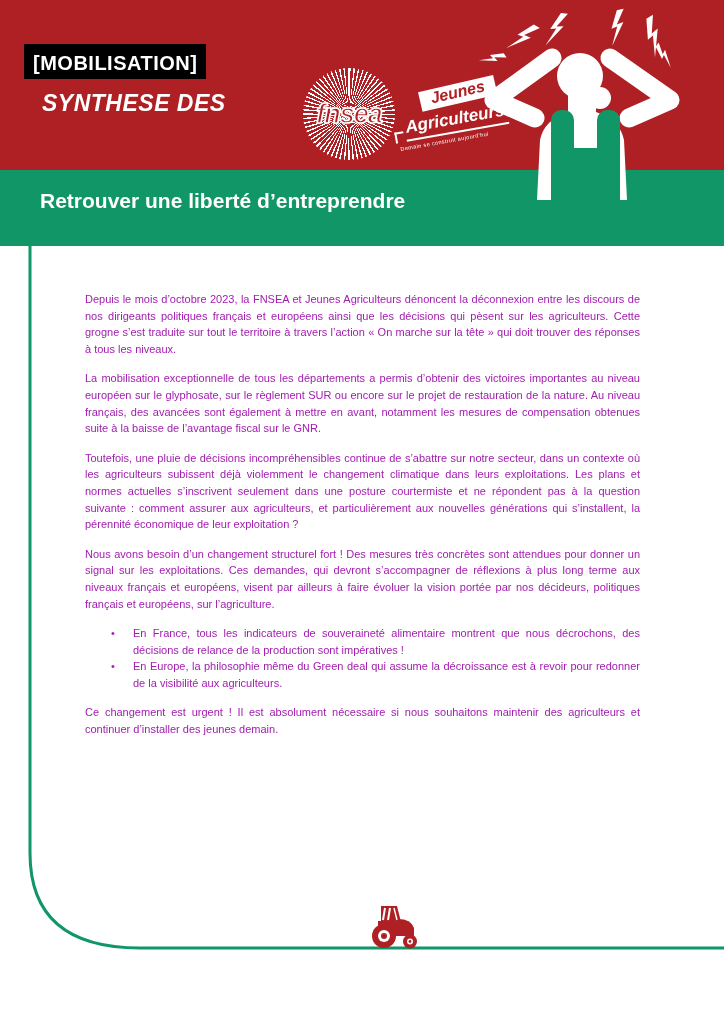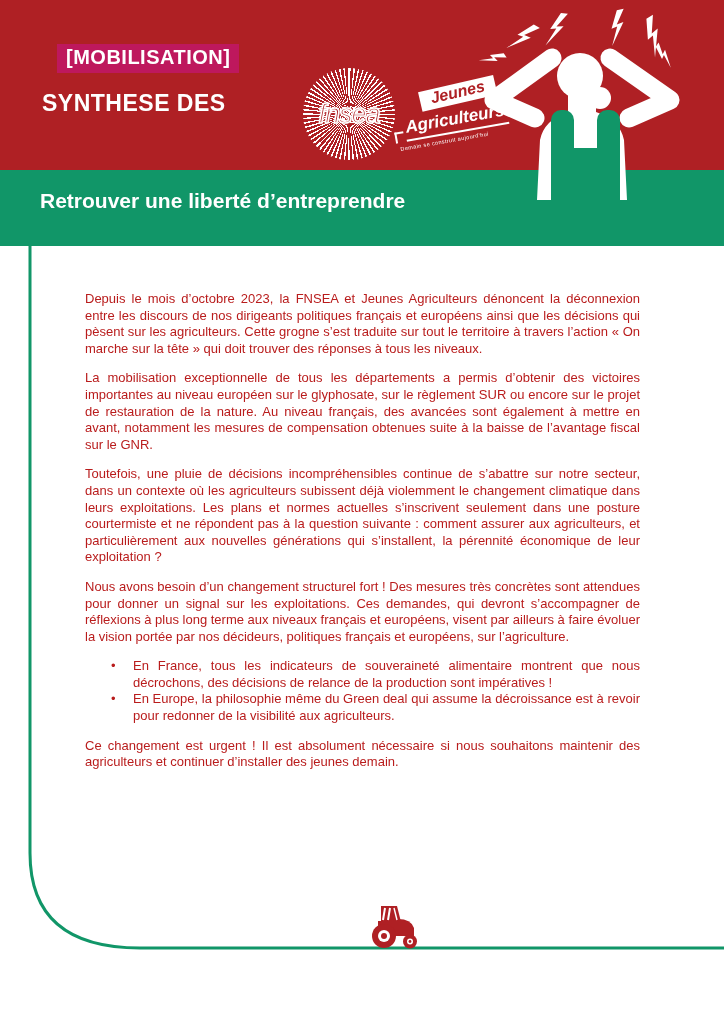--- a/index.html
+++ b/index.html
@@ -4,35 +4,35 @@
 <style>
   html,body{margin:0;padding:0;background:#e8e8e8;}
   .page{
     position:relative;width:724px;height:1024px;background:#ffffff;
     overflow:hidden;font-family:"Liberation Sans",sans-serif;
     margin:0 auto;
   }
   
   .header-red{position:absolute;left:0;top:0;width:724px;height:170px;background:#AF2024;}
   .mob-tag{
-    position:absolute;left:57px;top:44px;background:#be185d;color:#fff;
-    font-weight:bold;font-size:20px;letter-spacing:.5px;padding:2px 9px 4px 9px;
+    position:absolute;left:24px;top:44px;background:#000000;color:#fff;
+    font-weight:bold;font-size:20px;letter-spacing:.5px;padding:8px 9px 4px 9px;
   }
   .main-title{
     position:absolute;left:42px;top:90px;color:#fff;font-weight:bold;
-    font-size:23px;line-height:27px;letter-spacing:.5px;
+    font-size:23px;line-height:27px;letter-spacing:.5px;font-style:italic;
   }
   
   .fnsea{
     position:absolute;left:303px;top:68px;width:92px;height:92px;border-radius:50%;
     background:repeating-conic-gradient(#ffffff 0deg 2deg, rgba(255,255,255,0) 2deg 5.6deg);
     display:flex;align-items:center;justify-content:center;
   }
   .fnsea-text{
-    font-weight:normal;font-style:italic;font-size:27px;color:#AF2024;
+    font-weight:bold;font-style:italic;font-size:27px;color:#AF2024;
     -webkit-text-stroke:1.5px #fff;
     text-shadow:0 0 2px #fff,0 0 2px #fff;
     letter-spacing:-1px;
   }
   
   .ja{position:absolute;left:392px;top:84px;width:126px;transform:rotate(-8deg);}
   .ja-jeunes{
     display:inline-block;background:#fff;color:#AF2024;font-weight:bold;font-style:italic;
     font-size:16px;padding:0 11px 2px 11px;transform:rotate(-5deg);margin-left:30px;
   }
@@ -46,21 +46,21 @@
   
   .silhouette{position:absolute;left:440px;top:0;z-index:3;}
   
   .banner-green{position:absolute;left:0;top:170px;width:724px;height:76px;background:#119668;}
   .banner-title{
     position:absolute;left:40px;top:189px;color:#fff;font-weight:bold;font-size:21px;z-index:2;
   }
   
   .body-text{
     position:absolute;left:85px;top:291px;width:555px;
-    font-size:13px;line-height:16.6px;color:#b91c1c;text-align:justify;
+    font-size:11px;line-height:16.6px;color:#a21caf;text-align:justify;
   }
   .body-text p{margin:0 0 13px 0;}
   .bullets{margin:0 0 13px 0;}
   .bullet-row{display:flex;margin:0 0 0 26px;}
   .bullet-dot{width:22px;flex:0 0 22px;}
   .bullet-body{flex:1;text-align:justify;}
   
   .curve{position:absolute;left:0;top:245px;z-index:1;}
   .tractor{position:absolute;left:368px;top:905px;z-index:2;}
 </style>

